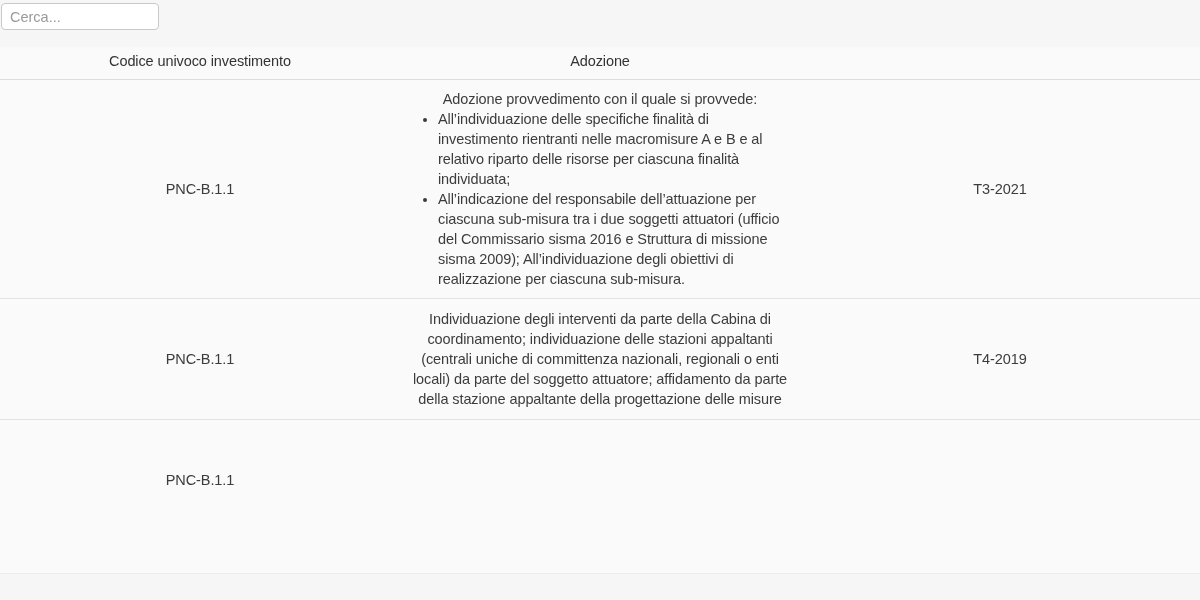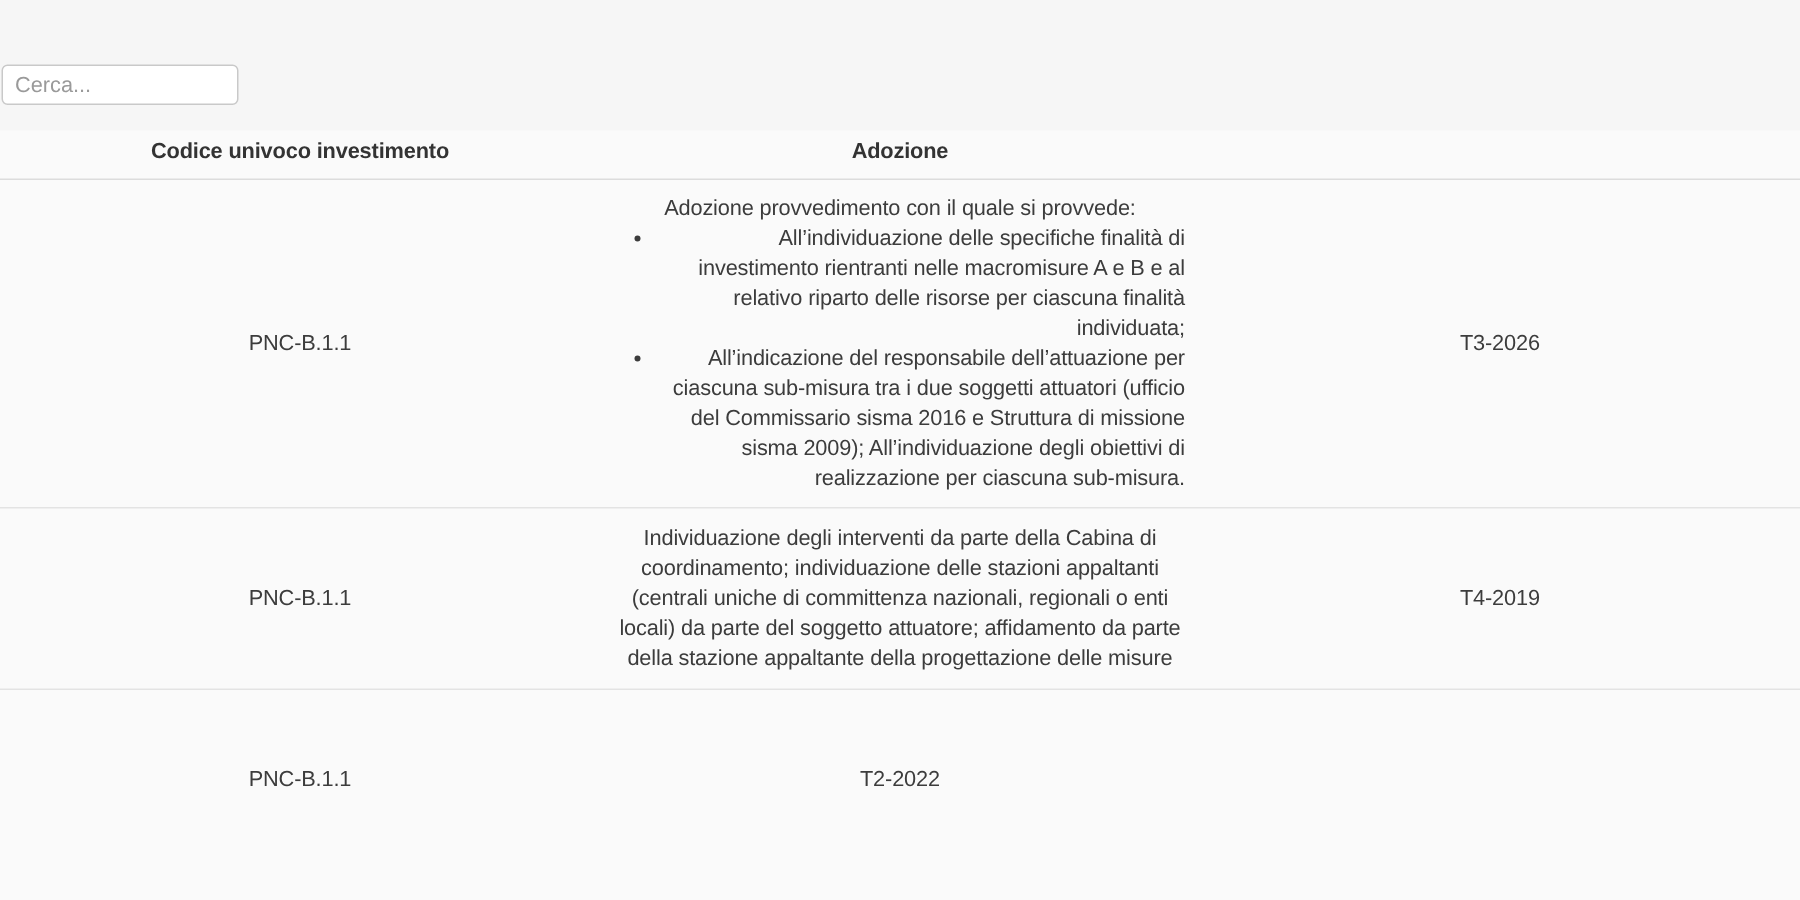--- a/index.html
+++ b/index.html
@@ -4,21 +4,21 @@
 <style>
   * { box-sizing: border-box; margin: 0; padding: 0; }
   html, body {
     width: 1200px;
     height: 600px;
     overflow: hidden;
     background: #f6f6f6;
     font-family: "Liberation Sans", sans-serif;
     color: #3c3c3c;
   }
-  .page { width: 1200px; height: 424px; position: relative; margin-top: 40px; }
+  .page { width: 1200px; height: 424px; position: relative; }
 
   
   .search-wrap { padding: 3px 0 0 1px; height: 47px; }
   .search-input {
     width: 158px;
     height: 27px;
     border: 1px solid #c9c9c9;
     border-radius: 4px;
     background: #ffffff;
     padding: 0 8px;
@@ -36,21 +36,21 @@
     background: #fafafa;
     border-bottom: 1px solid #ececec;
     font-size: 14.5px;
     line-height: 20px;
     letter-spacing: -0.1px;
   }
   .thead {
     display: flex;
     min-height: 31px;
     border-bottom: 1px solid #dcdcdc;
-    font-weight: bold;
+    font-weight: normal;
     font-size: 14.5px;
     color: #333333;
   }
   .tr {
     display: flex;
     border-bottom: 1px solid #e3e3e3;
   }
   .tr.last { border-bottom: none; }
   .row1 { min-height: 218px; }
   .row2 { min-height: 121px; }
@@ -68,21 +68,21 @@
   .th { justify-content: flex-end; padding: 4px 10px 8px 10px; }
 
   .obiettivi-cell .intro { width: 100%; }
   .bullets {
     list-style: disc outside;
     padding-left: 28px;
     margin: 0;
     text-align: center;
     width: 100%;
   }
-  .bullets li { text-align: right; }
+  .bullets li { text-align: left; }
 </style>
 </head>
 <body>
 
 <div class="page">
 
   <div class="search-wrap">
     <input type="text" class="search-input" placeholder="Cerca..." style="">
   </div>
 
@@ -95,30 +95,29 @@
 
     <div class="tr row1">
       <div class="td">PNC-B.1.1</div>
       <div class="td obiettivi-cell">
         <div class="intro">Adozione provvedimento con il quale si provvede:</div>
         <ul class="bullets">
           <li>All’individuazione delle specifiche finalità di investimento rientranti nelle macromisure A e B e al relativo riparto delle risorse per ciascuna finalità individuata;</li>
           <li>All’indicazione del responsabile dell’attuazione per ciascuna sub-misura tra i due soggetti attuatori (ufficio del Commissario sisma 2016 e Struttura di missione sisma 2009); All’individuazione degli obiettivi di realizzazione per ciascuna sub-misura.</li>
         </ul>
       </div>
-      <div class="td">T3-2026</div>
+      <div class="td">T3-2021</div>
     </div>
 
     <div class="tr row2">
       <div class="td">PNC-B.1.1</div>
       <div class="td obiettivi-cell">
         <div class="intro">Individuazione degli interventi da parte della Cabina di coordinamento; individuazione delle stazioni appaltanti (centrali uniche di committenza nazionali, regionali o enti locali) da parte del soggetto attuatore; affidamento da parte della stazione appaltante della progettazione delle misure</div>
       </div>
       <div class="td">T4-2019</div>
     </div>
 
     <div class="tr row3 last">
       <div class="td">PNC-B.1.1</div>
-      <div class="td">T2-2022</div>
     </div>
 
   </div>
 </div>
 
 </body></html>

